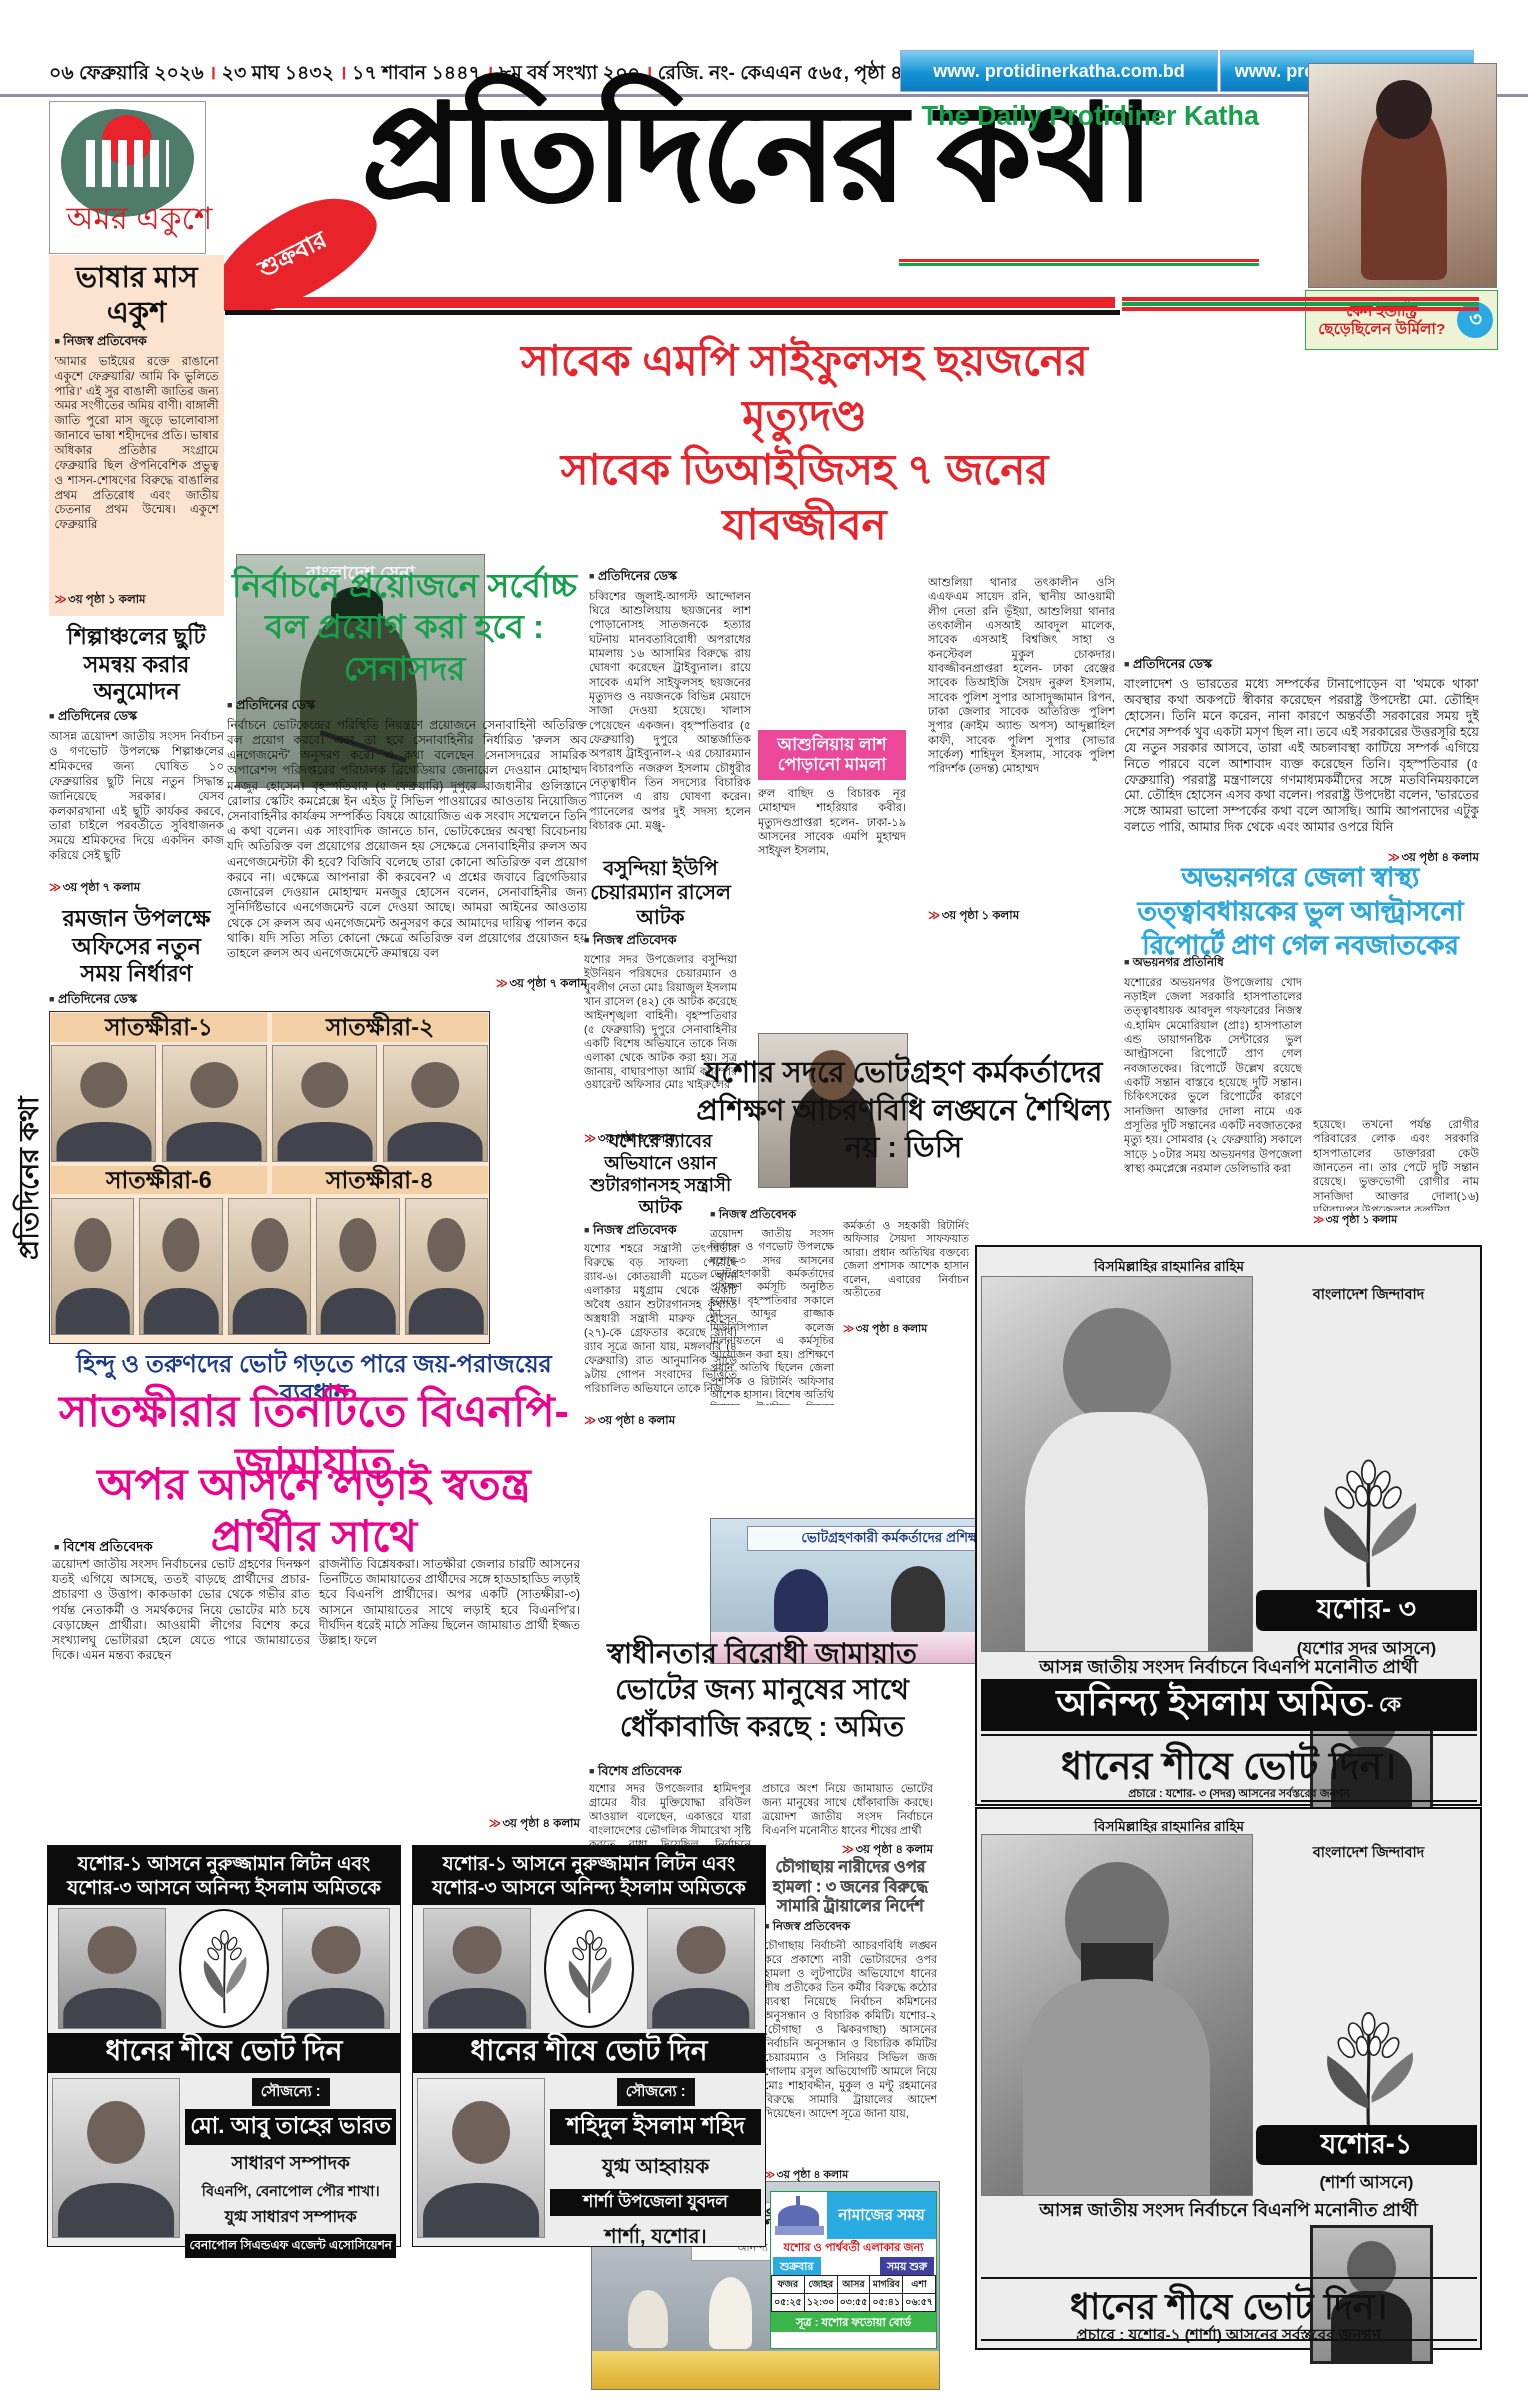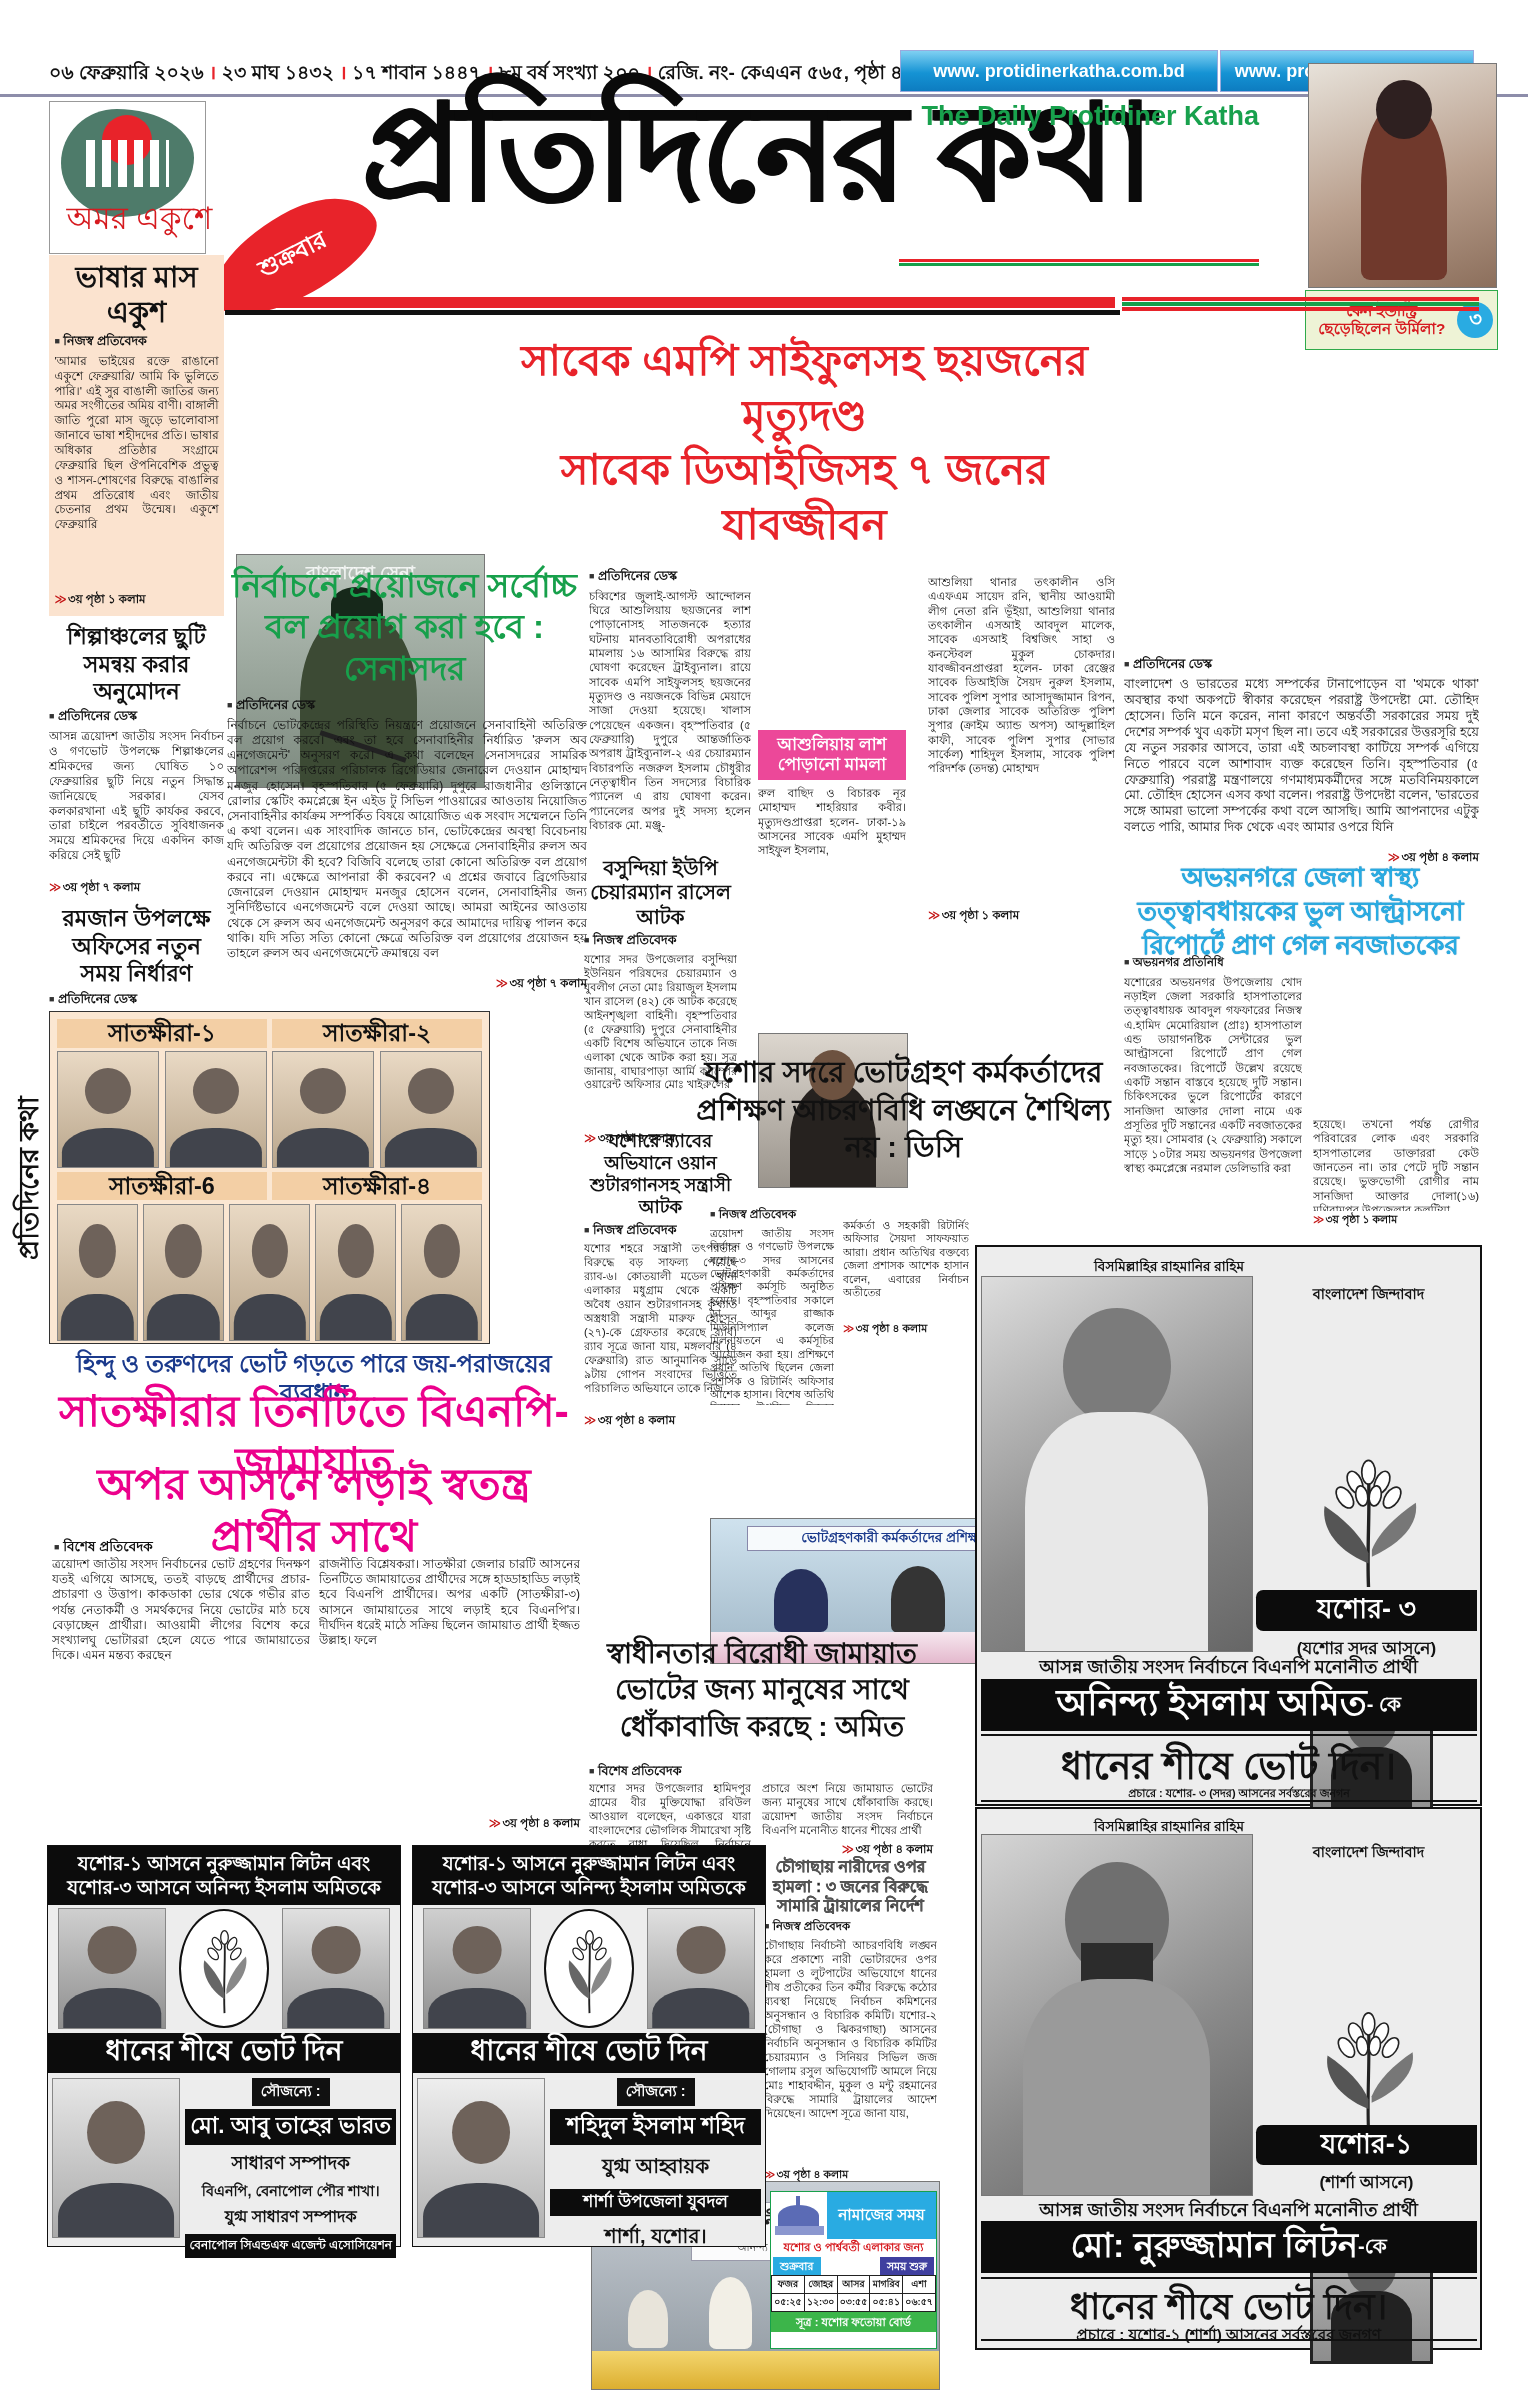--- a/index.html
+++ b/index.html
@@ -181,21 +181,21 @@
     <div class="by"><span class="sq">■</span> <span>বিশেষ প্রতিবেদক</span></div>
   </div>
   <div class="abs body-txt" style="left:589px;top:1782px;width:162px;height:76px;font-size:11px">যশোর সদর উপজেলার হামিদপুর গ্রামের বীর মুক্তিযোদ্ধা রবিউল আওয়াল বলেছেন, একাত্তরে যারা বাংলাদেশের ভৌগলিক সীমারেখা সৃষ্টি করতে বাধা দিয়েছিল, নির্বাচনে যশোর-৩ (সদর) আসনে বিএনপি মনোনীত অনিন্দ্য ইসলাম অমিতের নির্বাচনী</div>
   <div class="abs" style="left:762px;top:1782px;width:171px">
     <div class="body-txt" style="height:58px;font-size:11px">প্রচারে অংশ নিয়ে জামায়াত ভোটের জন্য মানুষের সাথে ধোঁকাবাজি করছে। ত্রয়োদশ জাতীয় সংসদ নির্বাচনে বিএনপি মনোনীত ধানের শীষের প্রার্থী</div>
     <div class="mk" style="text-align:right"><span class="arr">≫</span> <span>৩য় পৃষ্ঠা ৪ কলাম</span></div>
   </div>
 
   <div class="abs vert" style="left:7.2px;top:1011px;width:38px;height:334px;font-size:27px;font-weight:bold;color:#111;text-align:center">প্রতিদিনের কথা</div>
 
-  <div class="abs" style="left:49px;top:1011px;width:441px;height:333px;border:1.8px solid #333;background:#fbe7d2;padding:7px;box-sizing:border-box">
+  <div class="abs" style="left:49px;top:1011px;width:441px;height:333px;border:1.8px solid #333;background:#fbe7d2;padding:1px;box-sizing:border-box">
     <div style="display:flex;gap:5.4px;margin-bottom:3.6px">
       <div class="hl ctr" style="flex:1;background:#f3cfa5;font-size:23.4px">সাতক্ষীরা-১</div>
       <div class="hl ctr" style="flex:1;background:#f3cfa5;font-size:23.4px">সাতক্ষীরা-২</div>
     </div>
     <div style="display:flex;gap:5.4px;margin-bottom:3.6px">
       <div class="cand" style="flex:1;height:115px"></div>
       <div class="cand" style="flex:1;height:115px"></div>
       <div class="cand" style="flex:1;height:115px"></div>
       <div class="cand" style="flex:1;height:115px"></div>
     </div>
@@ -321,24 +321,20 @@
         <ellipse cx="64" cy="27" rx="4" ry="7" fill="#fff" stroke="#222" transform="rotate(35 64 27)"></ellipse>
         <ellipse cx="46" cy="26" rx="3.5" ry="6" fill="#fff" stroke="#222" transform="rotate(-10 46 26)"></ellipse>
         <ellipse cx="54" cy="26" rx="3.5" ry="6" fill="#fff" stroke="#222" transform="rotate(10 54 26)"></ellipse>
       </svg>
     </div>
     <div class="abs band-black" style="left:279px;top:316px;width:221px;height:40px;font-size:27px;border-radius:7.2px 0 0 7.2px">
       <span>যশোর-১</span>
     </div>
     <div class="abs ctr b" style="left:279px;top:360px;width:221px;font-size:17px">(শার্শা আসনে)</div>
     <div class="abs ctr b" style="left:3.6px;top:387px;width:496px;font-size:18px">আসন্ন জাতীয় সংসদ নির্বাচনে বিএনপি মনোনীত প্রার্থী</div>
-    <div class="abs band-black" style="left:3.6px;top:412px;width:496px;height:52px;font-size:34px">
-      <span>মো: নুরুজ্জামান লিটন</span>
-        <span style="font-size:20px">-কে</span>
-    </div>
     <div class="abs ctr b" style="left:3.6px;top:468px;width:496px;font-size:36px;border-top:2.7px solid #111;border-bottom:2.7px solid #111">ধানের শীষে ভোট দিন।</div>
     <div class="abs ctr b" style="left:3.6px;top:514px;width:496px;font-size:15.3px">প্রচারে : যশোর-১ (শার্শা) আসনের সর্বস্তরের জনগণ</div>
   </div>
 
   <div class="abs" style="left:764px;top:1857px;width:173px">
     <div class="hl ctr" style="font-size:16px;color:#222;-webkit-text-stroke:0.4px #555">চৌগাছায় নারীদের ওপর হামলা : ৩ জনের বিরুদ্ধে সামারি ট্রায়ালের নির্দেশ</div>
     <div class="by" style="font-size:11.7px"><span class="sq">■</span> <span>নিজস্ব প্রতিবেদক</span></div>
     <div class="body-txt" style="height:227px;font-size:11px">চৌগাছায় নির্বাচনী আচরণবিধি লঙ্ঘন করে প্রকাশ্যে নারী ভোটারদের ওপর হামলা ও লুটপাটের অভিযোগে ধানের শীষ প্রতীকের তিন কর্মীর বিরুদ্ধে কঠোর ব্যবস্থা নিয়েছে নির্বাচন কমিশনের অনুসন্ধান ও বিচারিক কমিটি। যশোর-২ (চৌগাছা ও ঝিকরগাছা) আসনের নির্বাচনি অনুসন্ধান ও বিচারিক কমিটির চেয়ারম্যান ও সিনিয়র সিভিল জজ গোলাম রসুল অভিযোগটি আমলে নিয়ে মোঃ শাহাবদ্দীন, মুকুল ও মন্টু রহমানের বিরুদ্ধে সামারি ট্রায়ালের আদেশ দিয়েছেন। আদেশ সূত্রে জানা যায়,</div>
     <div class="mk" style="font-size:10.8px"><span class="arr">≫</span> <span>৩য় পৃষ্ঠা ৪ কলাম</span></div>
   </div>

